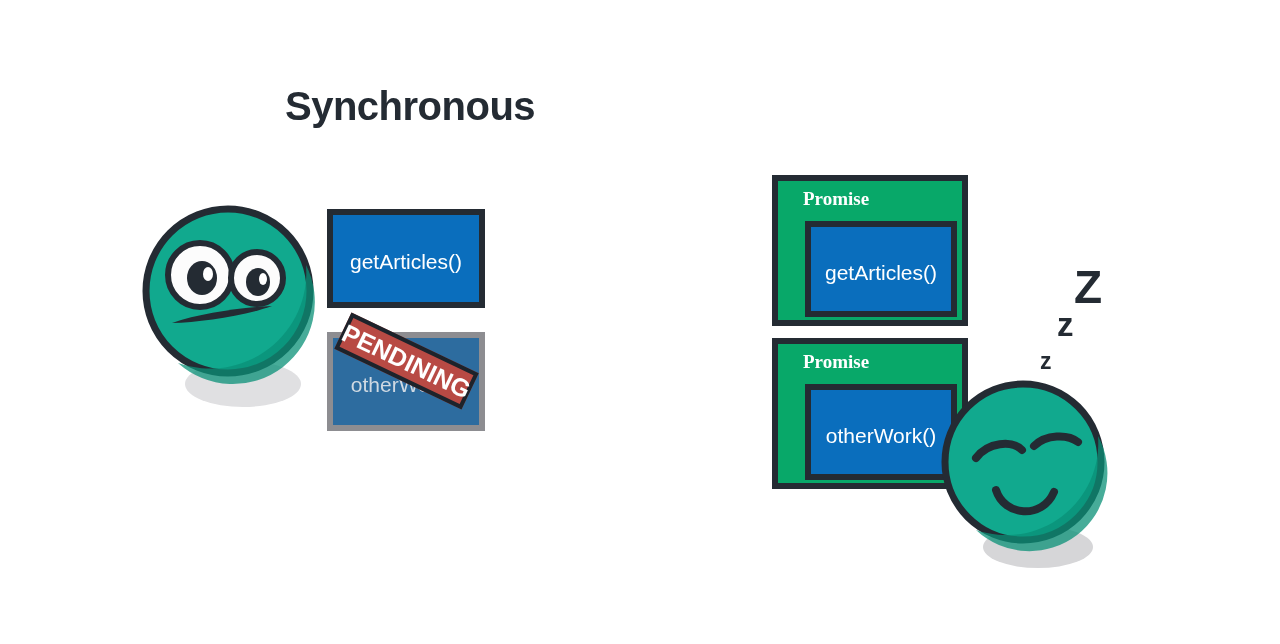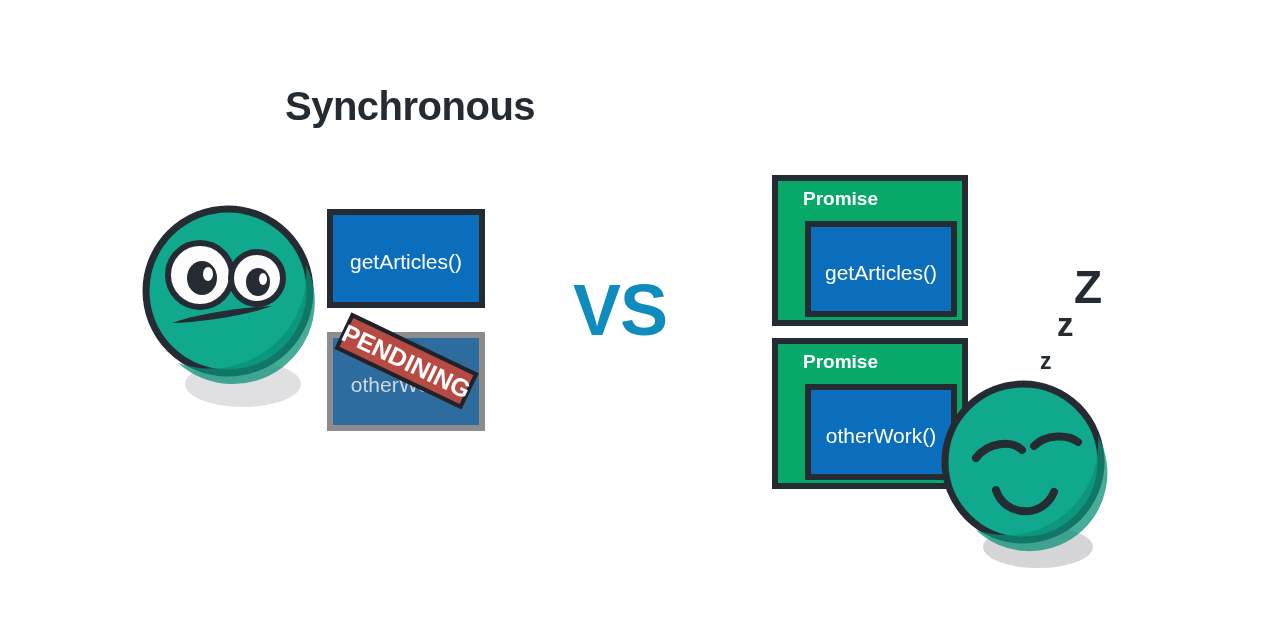--- a/index.html
+++ b/index.html
@@ -111,21 +111,21 @@
     position: absolute;
     box-sizing: border-box;
     background: #08a869;
     border: 6px solid #242b33;
   }
   .promise-box .promise-title {
     position: absolute;
     left: 25px;
     top: 8px;
     color: #ffffff;
-    font-family: Liberation Sans, sans-serif;
+    font-family: Liberation Serif, serif;
     font-weight: bold;
     font-size: 19px;
     line-height: 19px;
     white-space: nowrap;
   }
   .promise-box .inner-box {
     position: absolute;
     box-sizing: border-box;
     background: #0a6ebd;
     border: 6px solid #242b33;
@@ -198,21 +198,20 @@
   </div>
 
   <div class="task-box" id="sync-box-otherwork">
     <span class="task-label">otherWork()</span>
   </div>
 
   <div id="pending-stamp">
     <span class="stamp-text">PENDINING</span>
   </div>
 
-  <div id="vs-label">VS</div>
 
   <div class="promise-box" id="promise-box-getarticles">
     <span class="promise-title">Promise</span>
     <div class="inner-box">
       <span class="task-label">getArticles()</span>
     </div>
   </div>
 
   <div class="promise-box" id="promise-box-otherwork">
     <span class="promise-title">Promise</span>

